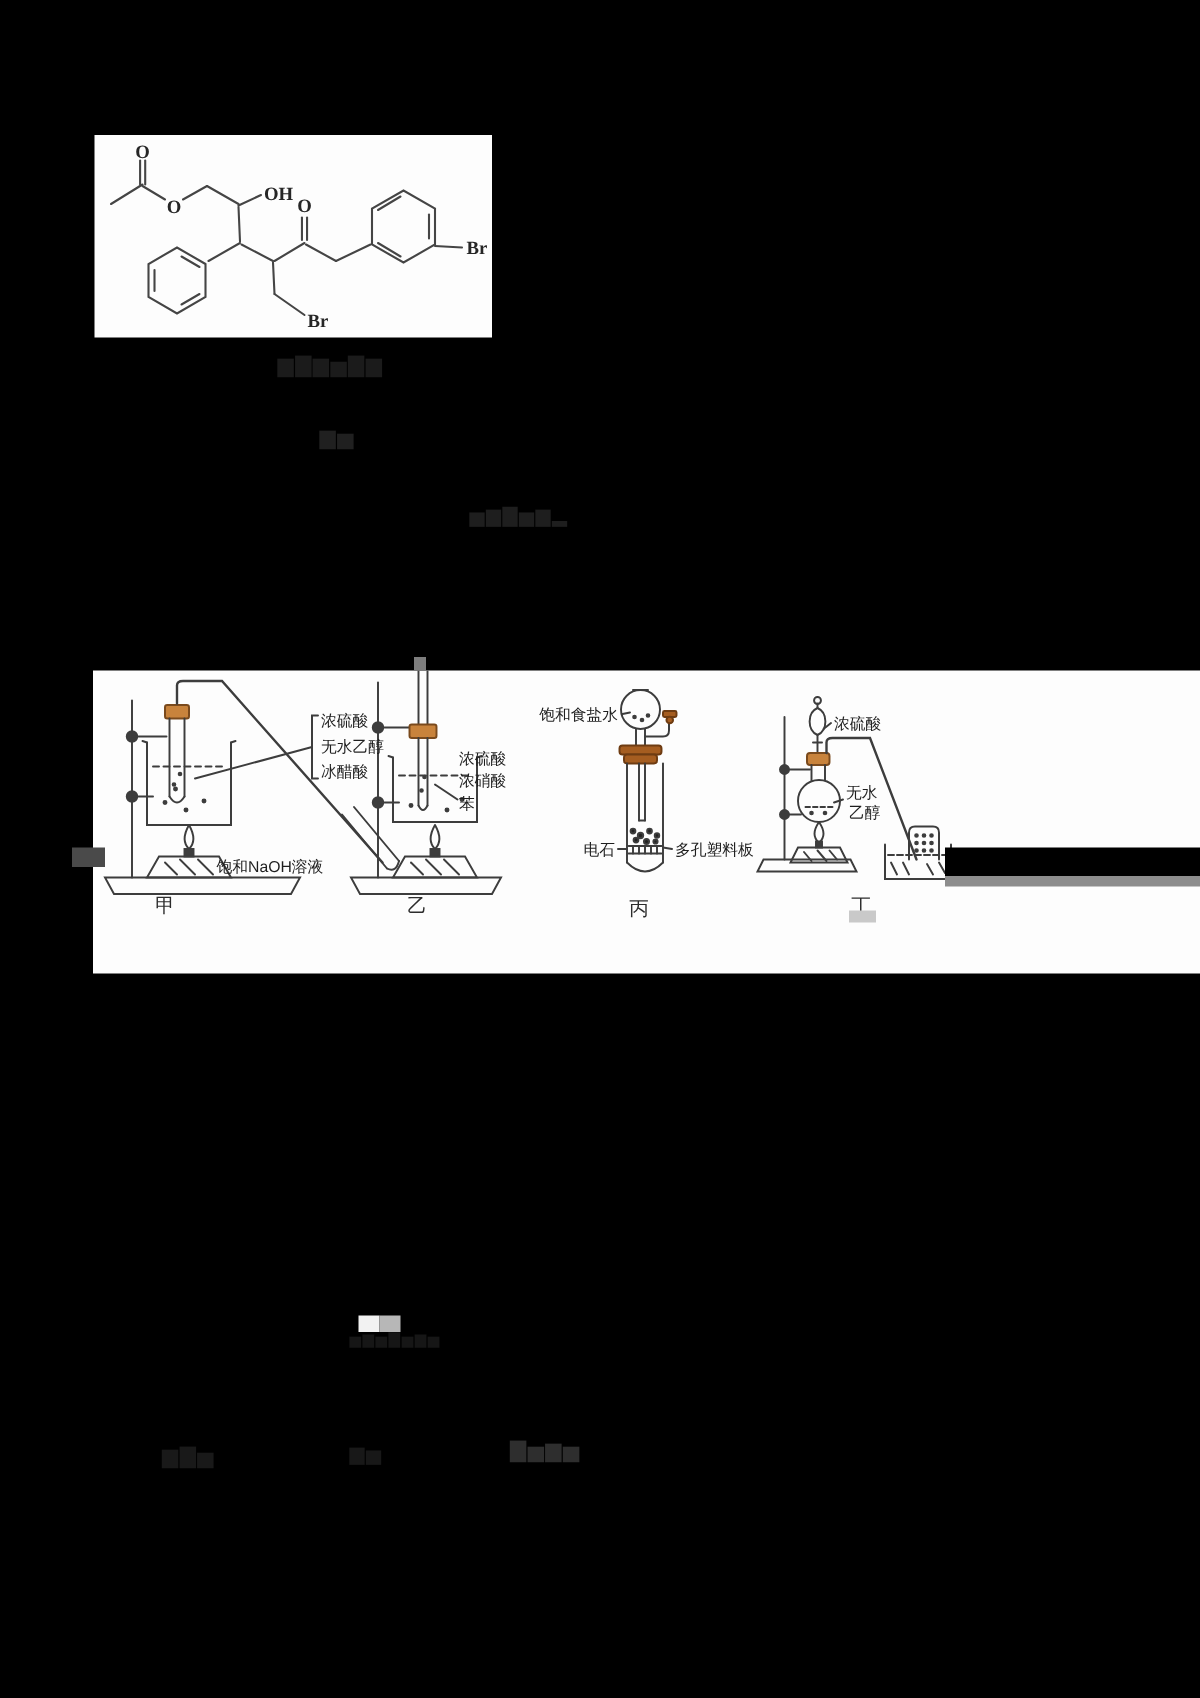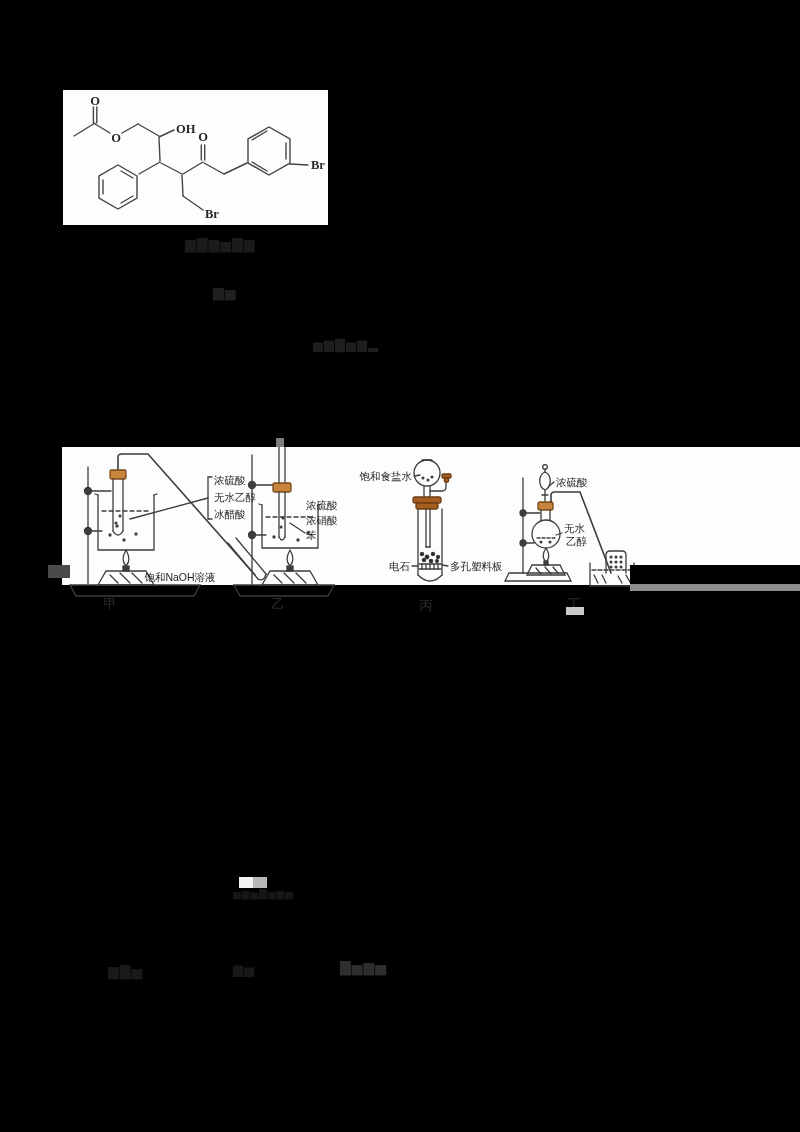--- a/index.html
+++ b/index.html
@@ -1,20 +1,20 @@
 <!DOCTYPE html>
 <html><head>
 <meta charset="utf-8">
 <style>
   html,body{margin:0;padding:0;background:#000;}
   #page{position:relative;width:800px;height:1132px;background:#000;overflow:hidden;
         font-family:"Liberation Sans",sans-serif;}
   .panel{position:absolute;background:#fdfdfd;}
   #structure-panel{left:63px;top:90px;width:265px;height:135px;}
-  #apparatus-panel{left:62px;top:447px;width:738px;height:138px;text-align:center;}
+  #apparatus-panel{left:62px;top:447px;width:738px;height:202px;text-align:center;}
   svg{display:block;}
   svg text{font-family:"Liberation Sans",sans-serif;fill:#1e1e1e;}
   text.atom{font-family:"Liberation Serif",serif;font-weight:600;font-size:12.5px;fill:#262626;}
   text.lbl{font-size:10.5px;}
   text.cap{font-size:13px;fill:#2c2c2c;}
   .blk{position:absolute;}
   .frag{position:absolute;font-family:"DejaVu Sans",sans-serif;line-height:1;
         letter-spacing:1px;filter:blur(.4px);white-space:nowrap;}
 </style>
 </head>

